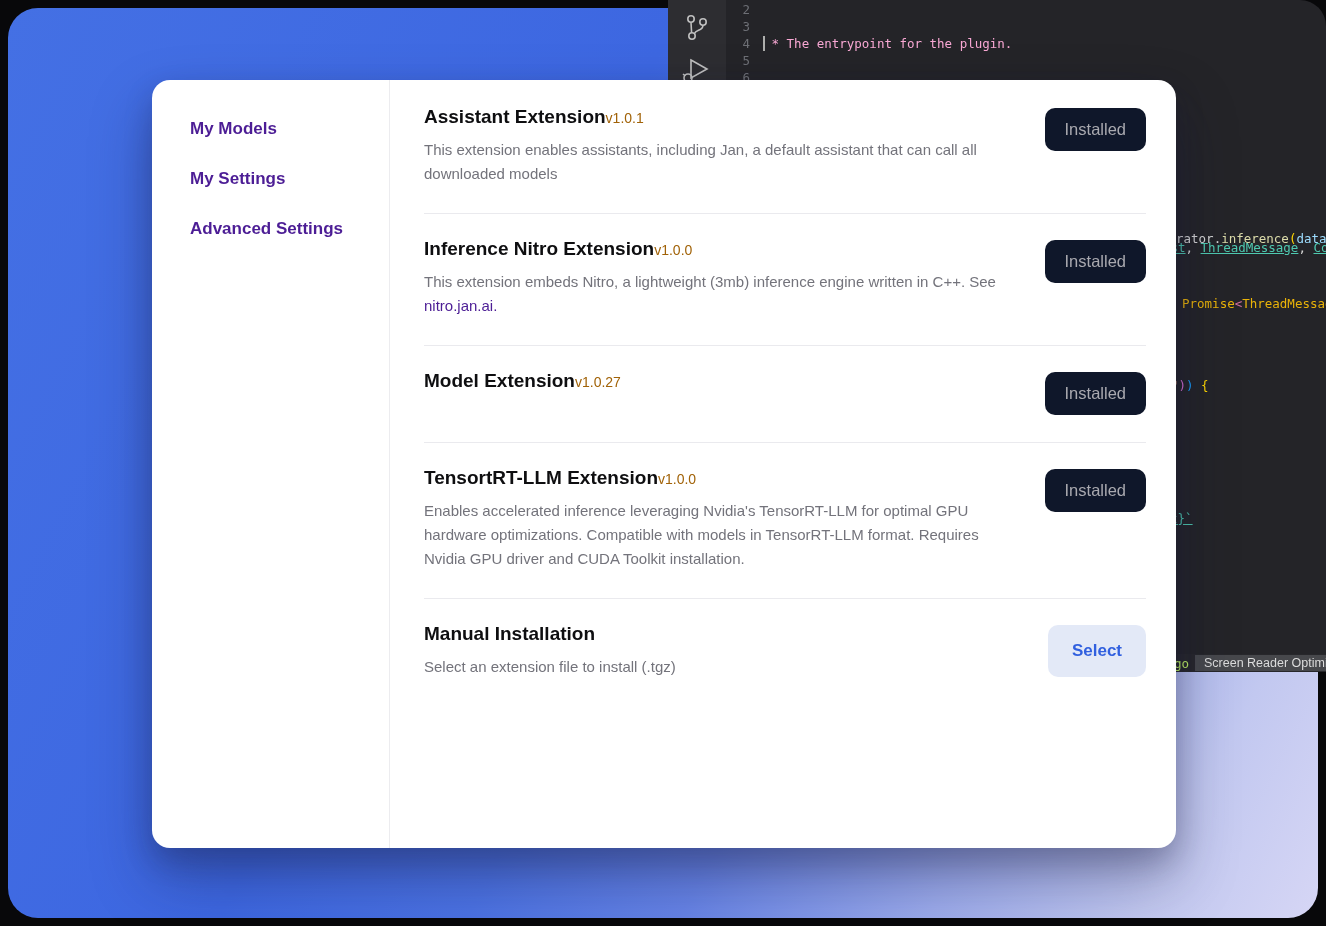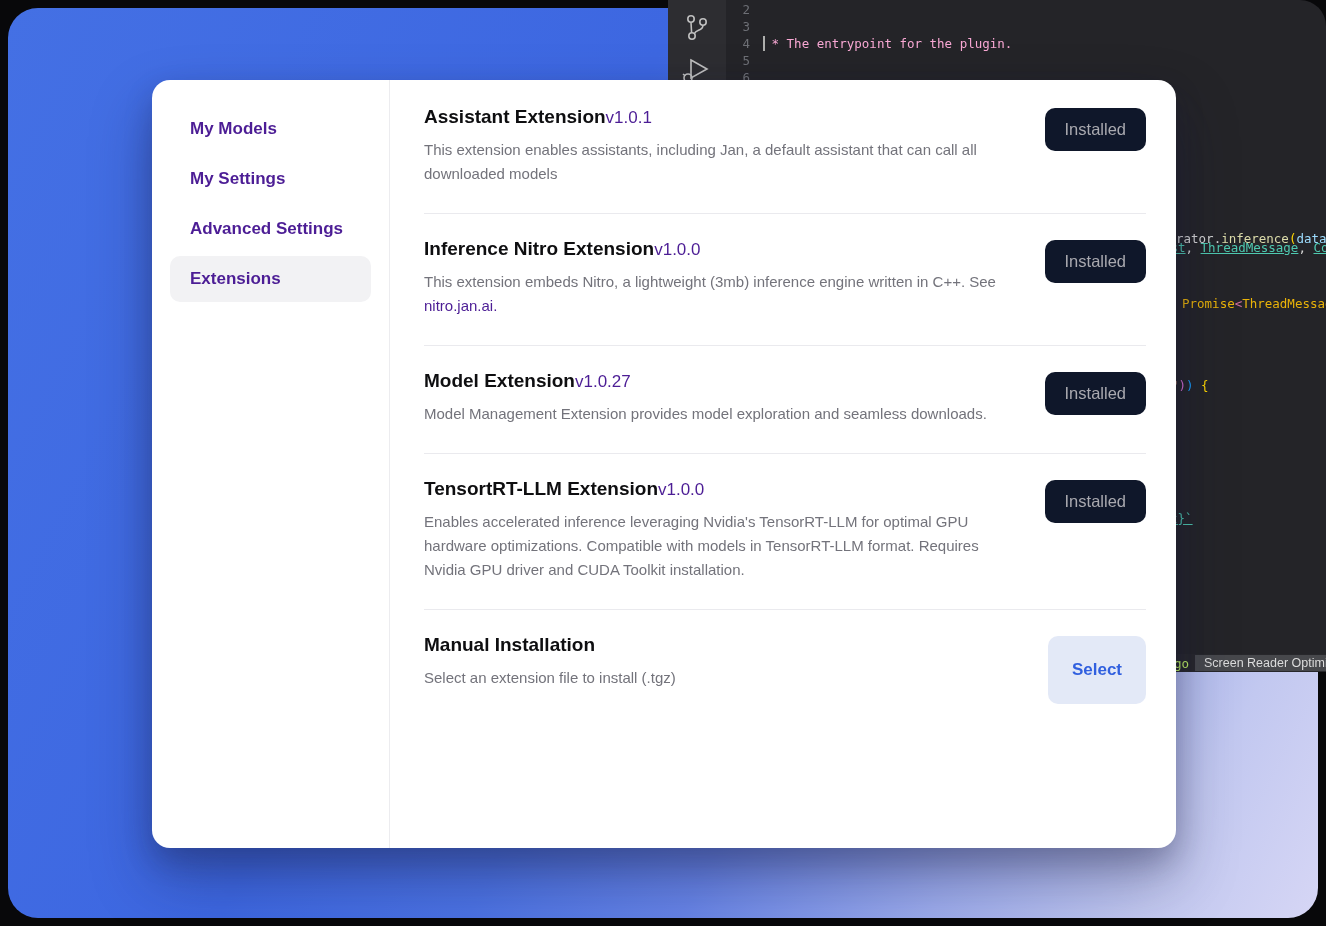--- a/index.html
+++ b/index.html
@@ -58,30 +58,30 @@
   .side-item { height:46px; display:flex; align-items:center; padding:0 20px;
     border-radius:10px; margin-bottom:4px; font-weight:700; font-size:17px;
     color:#4c1d95; cursor:pointer; }
   .side-item.active { background:#f2f2f4; }
   main { flex:1; padding:2px 30px 0 34px; }
   .ext-row { display:flex; justify-content:space-between; align-items:flex-start;
     padding:24px 0 27px; border-bottom:1px solid #eaeaee; }
   .ext-row.last { border-bottom:none; }
   .ext-title { display:flex; align-items:baseline; font-size:19px;
     font-weight:700; color:#0e0e10; }
-  .ext-version { font-weight:400; font-size:17px; color:#4c1d95; }
+  .ext-version { font-weight:400; font-size:14px; color:#a16207; }
   .ext-desc { margin-top:10px; font-size:15px; line-height:24px; color:#73737b;
     max-width:580px; }
   .link { color:#4c1d95; text-decoration:none; cursor:pointer; }
   .btn-installed { flex:none; margin-top:2px; background:#0f172a; border:none;
     border-radius:10px; color:#a9a9af; font-size:16.5px; font-weight:500;
     padding:12px 20px; font-family:inherit; cursor:default; }
   .btn-select { flex:none; margin-top:2px; background:#e3e9f7; border:none;
     border-radius:10px; color:#3160df; font-size:17px; font-weight:700;
-    padding:24px 24px; font-family:inherit; cursor:pointer; }
+    padding:16px 24px; font-family:inherit; cursor:pointer; }
 </style>
 </head>
 <body>
 
 <div class="stage">
 
   <div class="canvas-bg"></div>
 
   <div class="vscode">
     <div class="activity-bar">
@@ -126,21 +126,20 @@
       <span class="status-tail">go</span>
       <span class="status-chip">Screen Reader Optimized</span>
     </div>
   </div>
 
   <div class="card">
     <aside>
       <div class="side-item">My Models</div>
       <div class="side-item">My Settings</div>
       <div class="side-item">Advanced Settings</div>
-      <div class="side-item active">Extensions</div>
     </aside>
 
     <main>
 
       <section class="ext-row">
         <div class="ext-info">
           <div class="ext-title">
             <span>Assistant Extension</span>
             <span class="ext-version">v1.0.1</span>
           </div>
@@ -159,21 +158,20 @@
         </div>
         <button class="btn-installed">Installed</button>
       </section>
 
       <section class="ext-row">
         <div class="ext-info">
           <div class="ext-title">
             <span>Model Extension</span>
             <span class="ext-version">v1.0.27</span>
           </div>
-          <div class="ext-desc">Model Management Extension provides model exploration and seamless downloads.</div>
         </div>
         <button class="btn-installed">Installed</button>
       </section>
 
       <section class="ext-row">
         <div class="ext-info">
           <div class="ext-title">
             <span>TensortRT-LLM Extension</span>
             <span class="ext-version">v1.0.0</span>
           </div>

